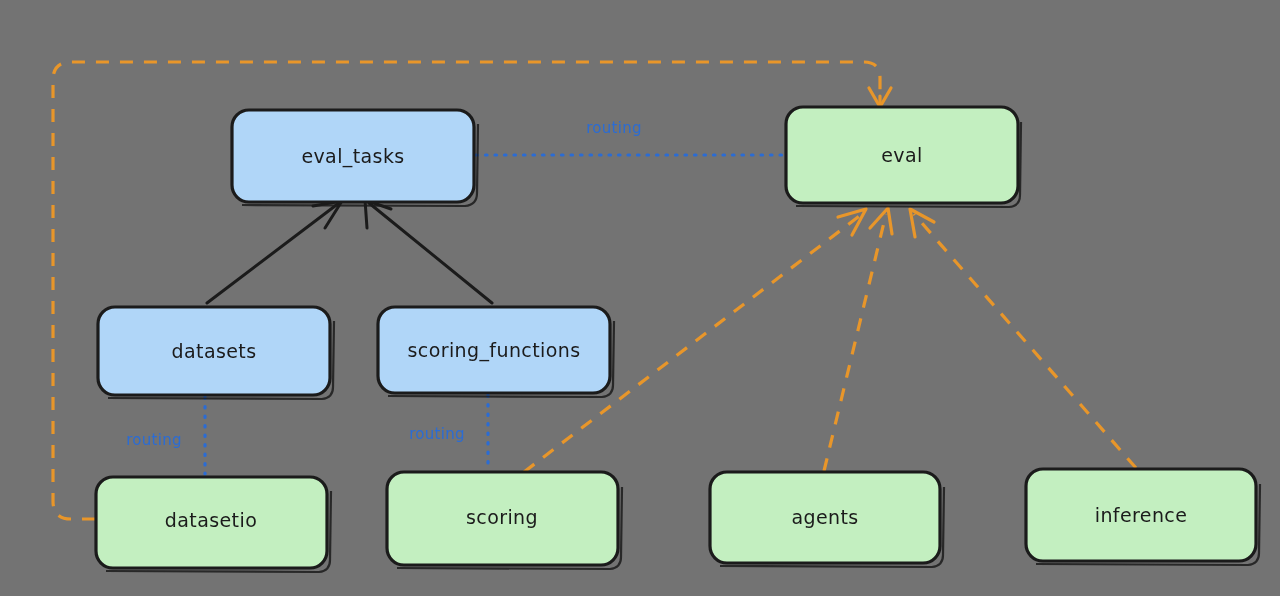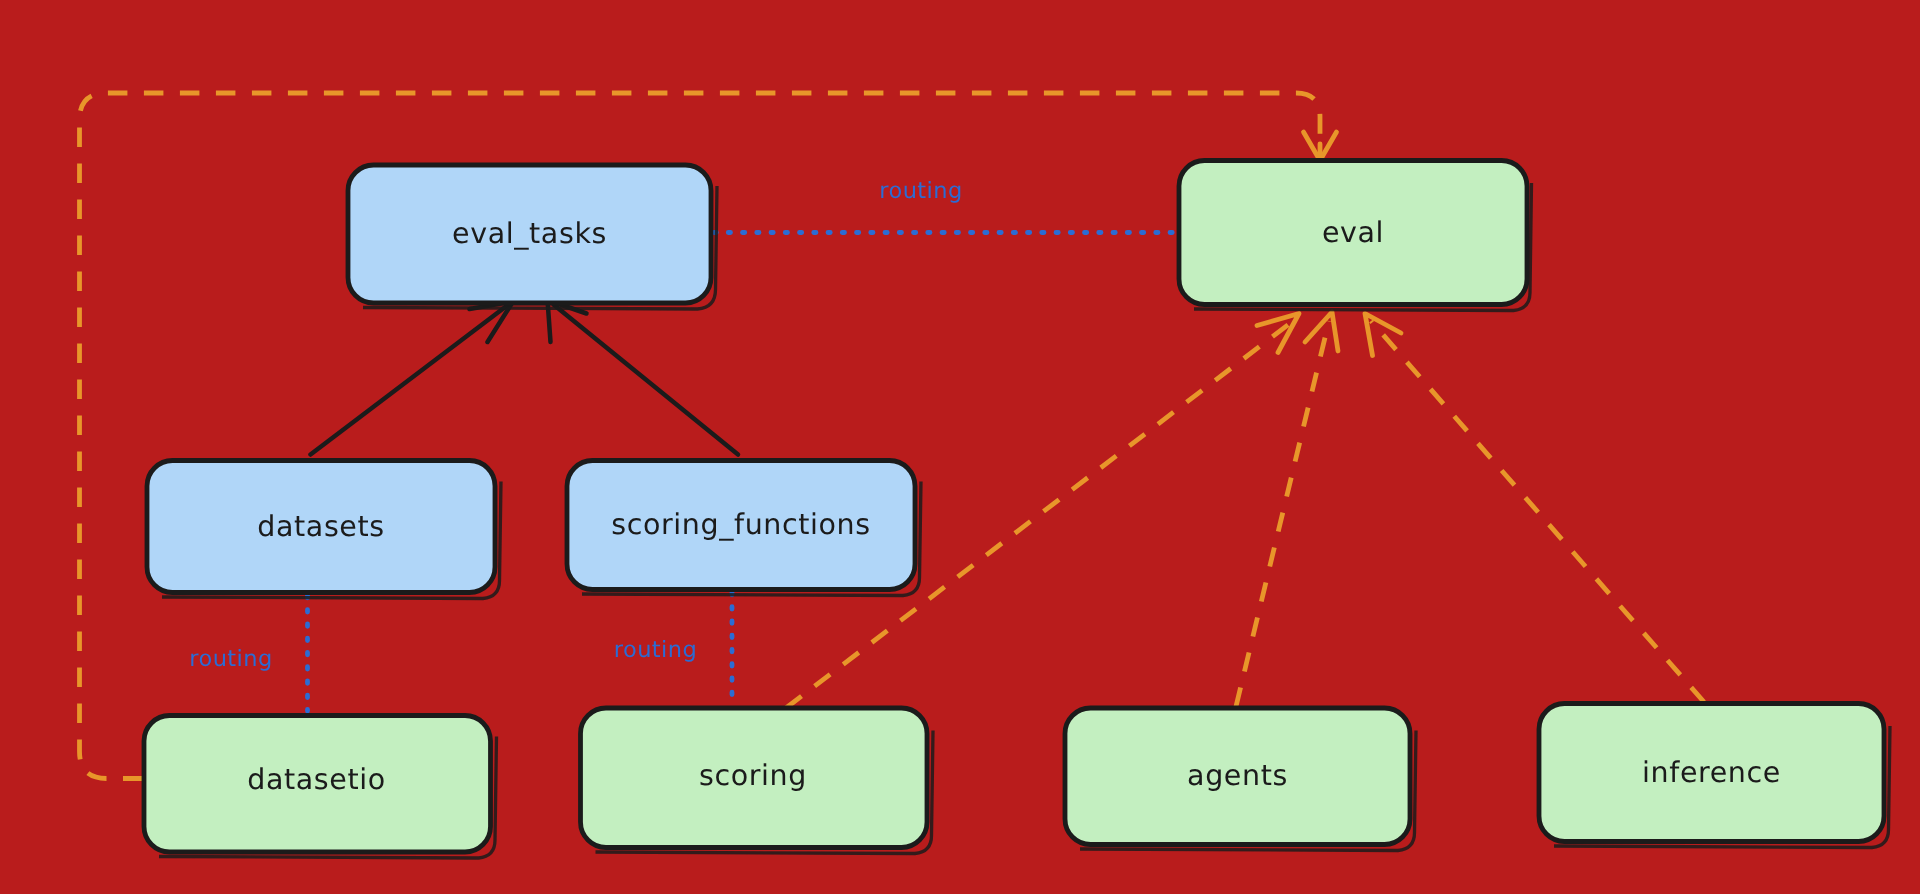--- a/index.html
+++ b/index.html
@@ -10,21 +10,21 @@
   body {
     width: 1280px;
     height: 596px;
     overflow: hidden;
     font-family: "DejaVu Sans", sans-serif;
   }
   #diagram-root {
     position: relative;
     width: 1280px;
     height: 596px;
-    background: #b91c1c;
+    background: #737373;
   }
   svg#diagram-canvas {
     position: absolute;
     top: 0;
     left: 0;
     width: 1280px;
     height: 596px;
     display: block;
   }
   .node-label {

